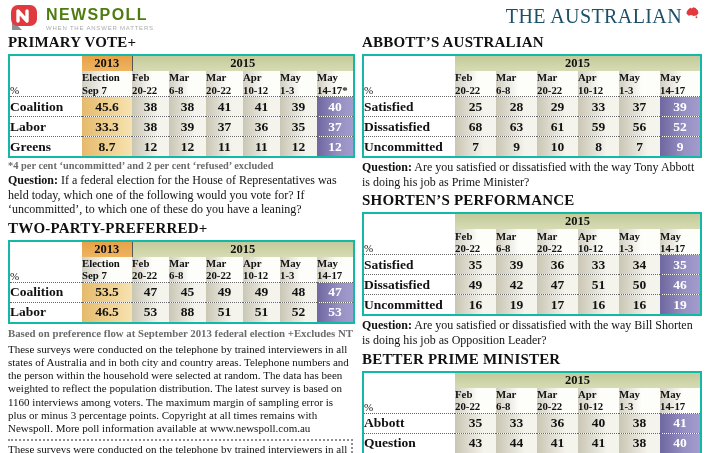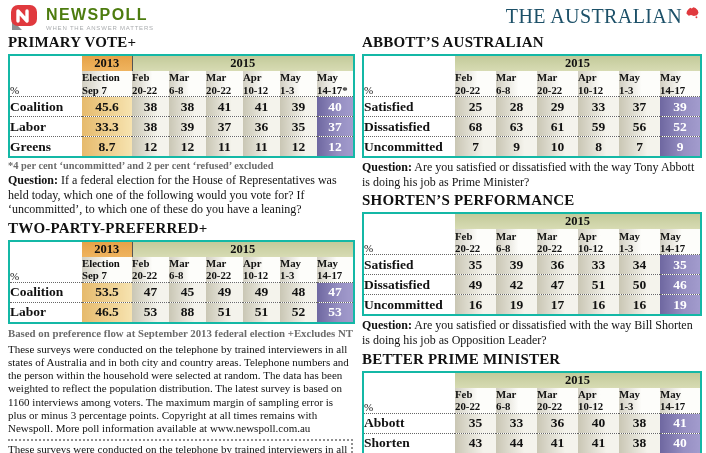--- a/index.html
+++ b/index.html
@@ -405,21 +405,21 @@
               <tr>
                 <td class="rlabel">Abbott</td>
                 <td class="data">35</td>
                 <td class="data">33</td>
                 <td class="data">36</td>
                 <td class="data">40</td>
                 <td class="data">38</td>
                 <td class="data purple">41</td>
               </tr>
               <tr>
-                <td class="rlabel">Shorten</td>
+                <td class="rlabel">Question</td>
                 <td class="data">43</td>
                 <td class="data">44</td>
                 <td class="data">41</td>
                 <td class="data">41</td>
                 <td class="data">38</td>
                 <td class="data purple">40</td>
               </tr>
             </tbody>
           </table>
         </div>

